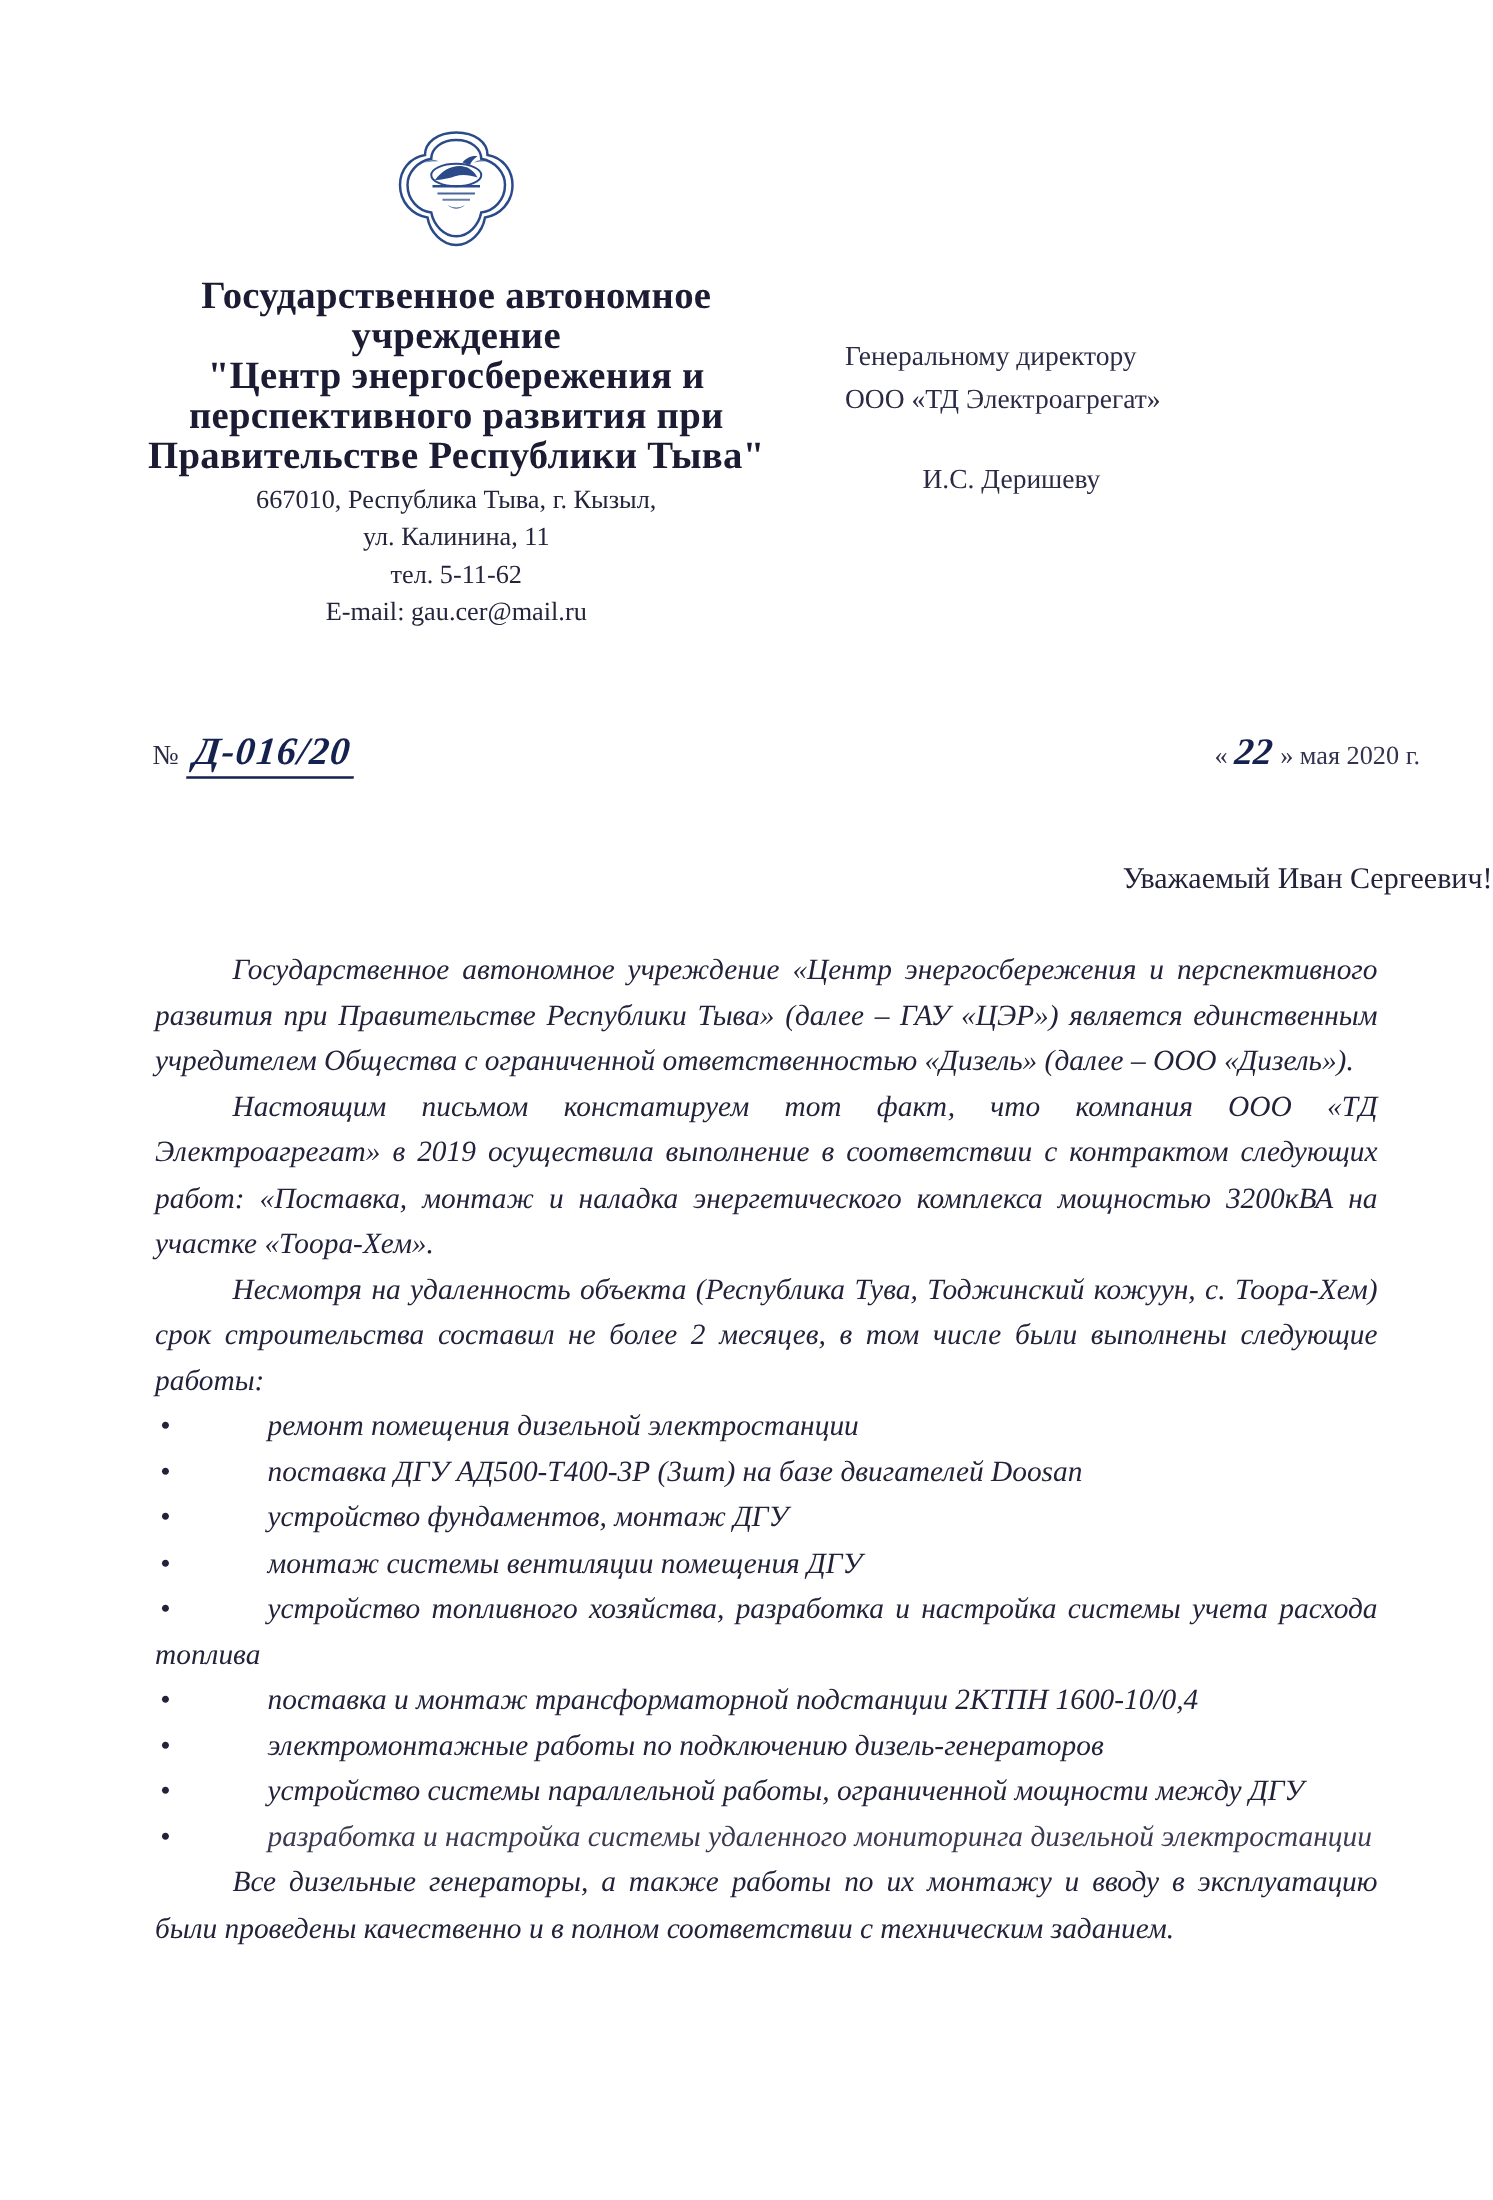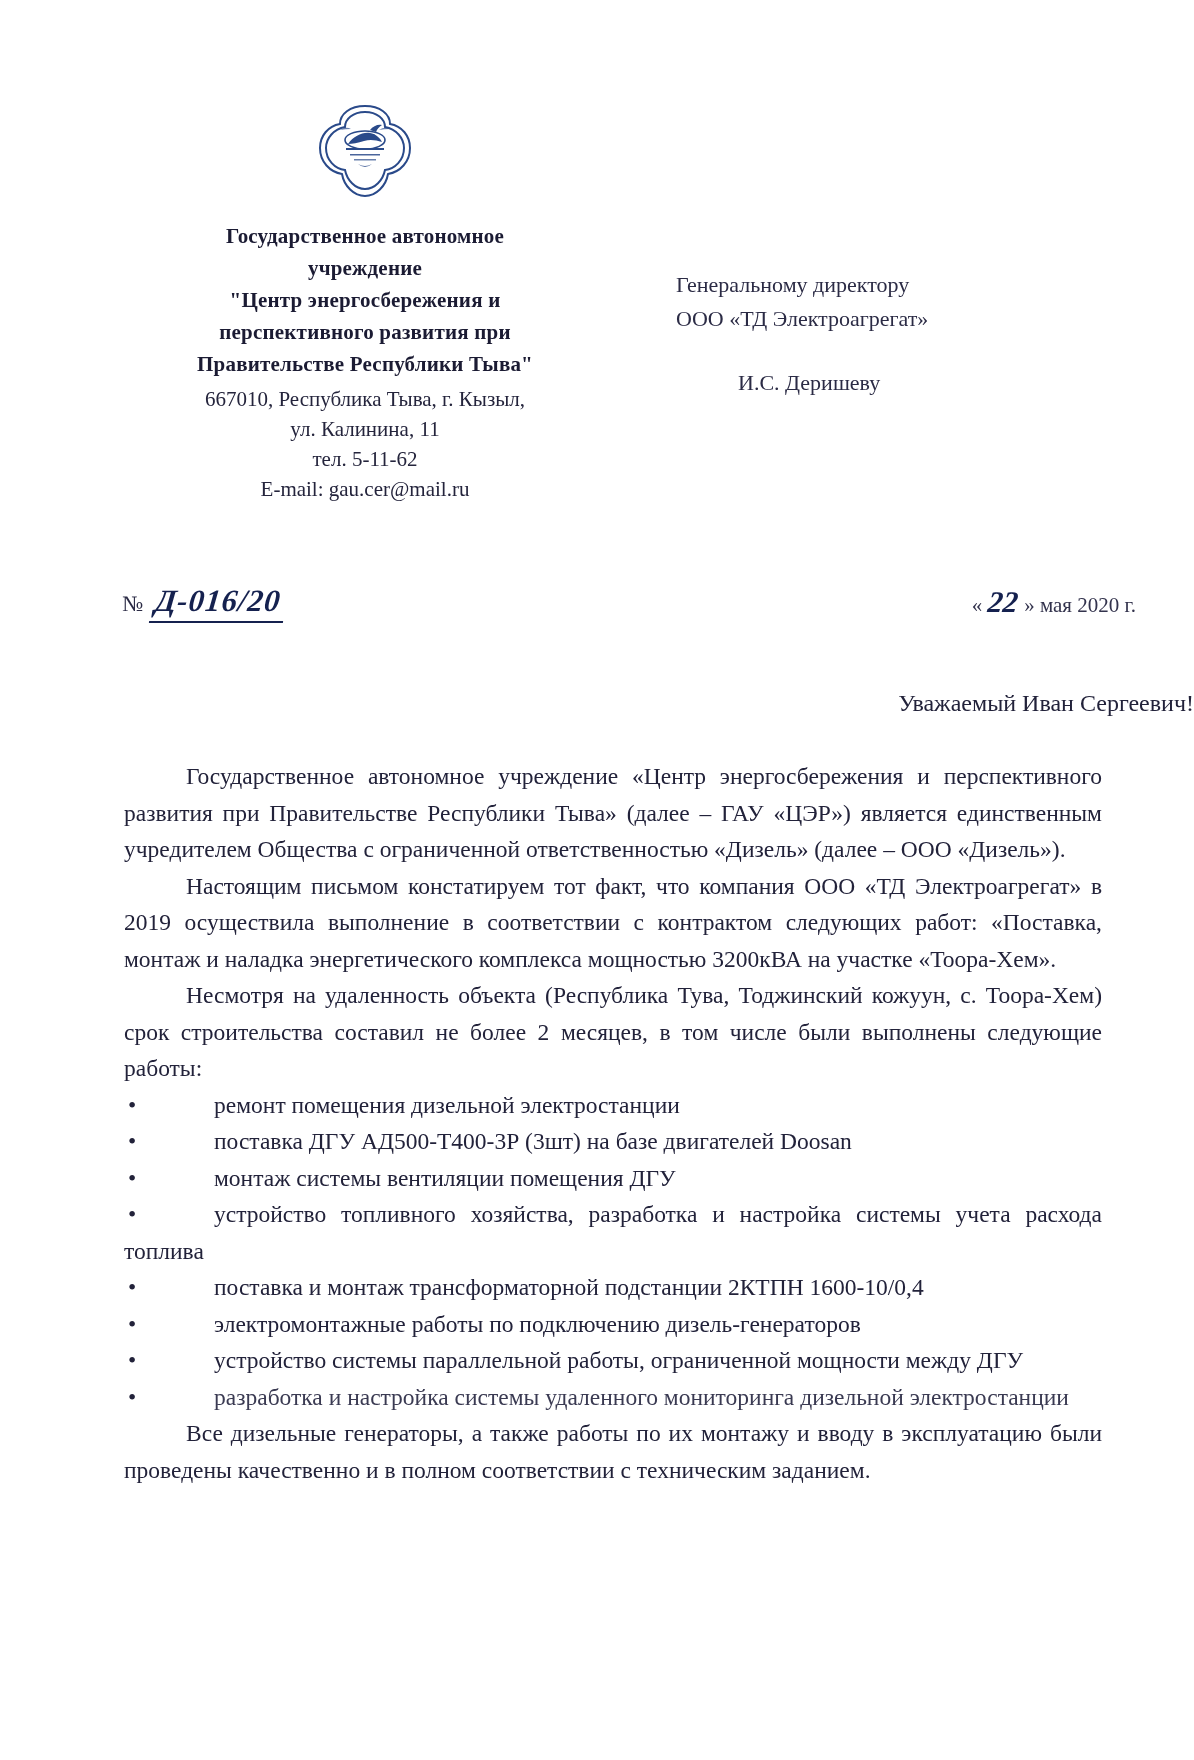--- a/index.html
+++ b/index.html
@@ -35,21 +35,21 @@
   .emblem {
     width: 110px;
     height: 110px;
     margin: 0 auto 10px auto;
     position: relative;
   }
   .emblem svg { display: block; }
 
   .org-name {
     font-weight: bold;
-    font-size: 21px;
+    font-size: 31px;
     line-height: 32px;
     letter-spacing: 0.2px;
     color: #1b1b33;
   }
   .org-address {
     font-size: 21px;
     line-height: 30px;
     color: #24243c;
     margin-top: 4px;
   }
@@ -132,20 +132,21 @@
 
   .body-text {
     position: absolute;
     top: 758px;
     left: 124px;
     width: 978px;
     font-size: 23.5px;
     line-height: 36.5px;
     text-align: justify;
     color: #22223a;
+    font-style: italic;
   }
   .body-text p {
     margin: 0;
     text-indent: 62px;
     text-align: justify;
     text-justify: inter-word;
   }
   ul.works {
     list-style: none;
     margin: 0;
@@ -238,20 +239,21 @@
   <div class="salutation">Уважаемый Иван Сергеевич!</div>
 
   <div class="body-text">
     <p>Государственное автономное учреждение «Центр энергосбережения и перспективного развития при Правительстве Республики Тыва» (далее – ГАУ «ЦЭР») является единственным учредителем Общества с ограниченной ответственностью «Дизель» (далее – ООО «Дизель»).</p>
     <p>Настоящим письмом констатируем тот факт, что компания ООО «ТД Электроагрегат» в 2019 осуществила выполнение в соответствии с контрактом следующих работ: «Поставка, монтаж и наладка энергетического комплекса мощностью 3200кВА на участке «Тоора-Хем».</p>
     <p>Несмотря на удаленность объекта (Республика Тува, Тоджинский кожуун, с. Тоора-Хем) срок строительства составил не более 2 месяцев, в том числе были выполнены следующие работы:</p>
 
     <ul class="works">
       <li><span class="bullet">•</span><span class="li-text">ремонт помещения дизельной электростанции</span></li>
       <li><span class="bullet">•</span><span class="li-text">поставка ДГУ АД500-Т400-3Р (3шт) на базе двигателей Doosan</span></li>
+      <li><span class="bullet">•</span><span class="li-text">устройство фундаментов, монтаж ДГУ</span></li>
       <li><span class="bullet">•</span><span class="li-text">монтаж системы вентиляции помещения ДГУ</span></li>
       <li><span class="bullet">•</span><span class="li-text">устройство топливного хозяйства, разработка и настройка системы учета расхода топлива</span></li>
       <li><span class="bullet">•</span><span class="li-text">поставка и монтаж трансформаторной подстанции 2КТПН 1600-10/0,4</span></li>
       <li><span class="bullet">•</span><span class="li-text">электромонтажные работы по подключению дизель-генераторов</span></li>
       <li><span class="bullet">•</span><span class="li-text">устройство системы параллельной работы, ограниченной мощности между ДГУ</span></li>
       <li><span class="bullet">•</span><span class="li-text faded">разработка и настройка системы удаленного мониторинга дизельной электростанции</span></li>
     </ul>
 
     <p>Все дизельные генераторы, а также работы по их монтажу и вводу в эксплуатацию были проведены качественно и в полном соответствии с техническим заданием.</p>
   </div>

